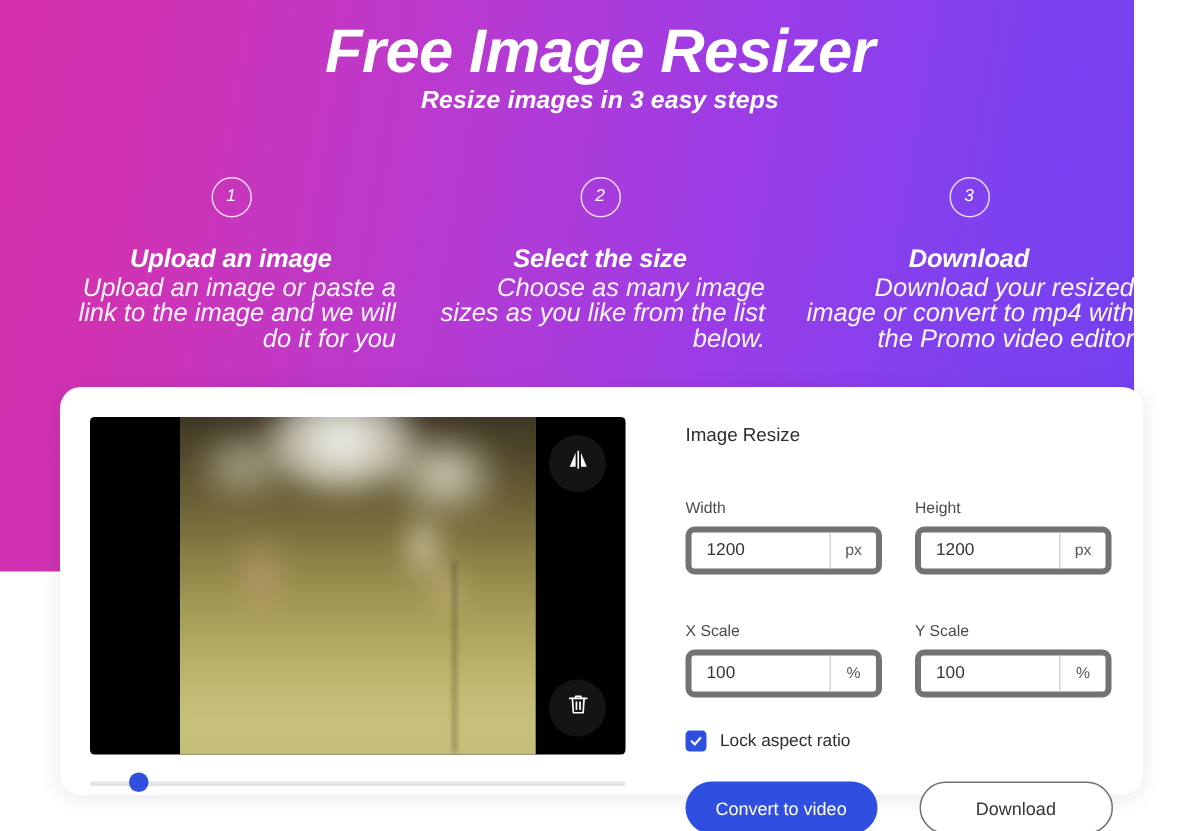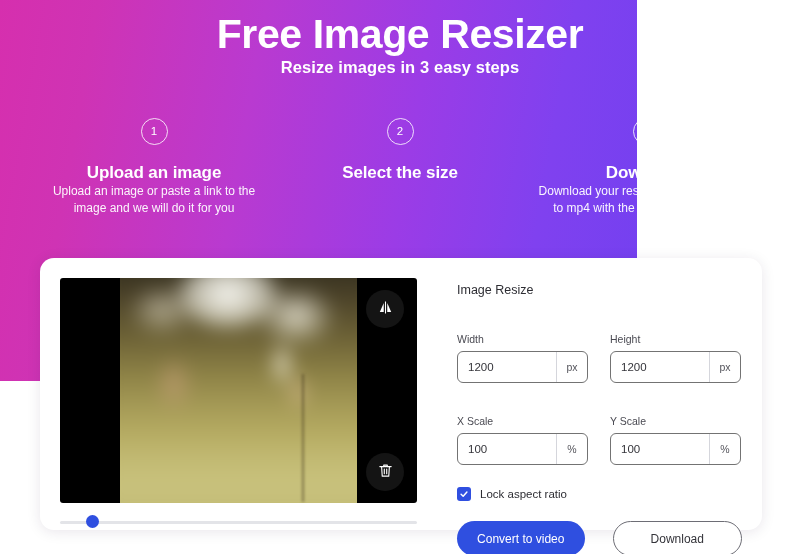--- a/index.html
+++ b/index.html
@@ -16,23 +16,24 @@
     position: relative;
     width: 800px;
     height: 554px;
     background: #ffffff;
   }
 
   
   .hero-band {
     position: absolute;
     left: 0; top: 0;
-    width: 637px;
+    width: 756px;
     height: 381px;
     background: linear-gradient(100deg, #d62fae 0%, #cf33b4 14%, #b93ad0 38%, #9b3ce6 62%, #8041ef 82%, #7340f0 100%);
+    font-style: italic;
   }
 
   .hero-title {
     position: absolute;
     left: 0; top: 10px;
     width: 800px;
     text-align: center;
     color: #ffffff;
     font-size: 41px;
     font-weight: bold;
@@ -81,24 +82,25 @@
     color: #ffffff;
   }
 
   .step-title {
     font-size: 17px;
     font-weight: bold;
     letter-spacing: -0.1px;
   }
 
   .step-desc {
-    font-size: 12px;
+    font-size: 17px;
     line-height: 17px;
     color: rgba(255,255,255,0.95);
     padding: 0 4px;
+    text-align: right;
   }
 
   
   .card {
     position: absolute;
     left: 40px; top: 258px;
     width: 722px;
     height: 272px;
     background: #ffffff;
     border-radius: 14px;
@@ -229,21 +231,21 @@
   .field-label {
     font-size: 10.5px;
     color: #4a4a52;
     margin-bottom: 6px;
   }
 
   .input-box {
     display: flex;
     align-items: stretch;
     height: 32px;
-    border: 1px solid #737373;
+    border: 4px solid #737373;
     border-radius: 6px;
     background: #ffffff;
     overflow: hidden;
   }
 
   .input-value {
     flex: 1;
     display: flex;
     align-items: center;
     padding-left: 10px;
@@ -326,20 +328,21 @@
 
       <div class="step">
         <div class="step-circle">1</div>
         <div class="step-title">Upload an image</div>
         <div class="step-desc">Upload an image or paste a link to the image and we will do it for you</div>
       </div>
 
       <div class="step">
         <div class="step-circle">2</div>
         <div class="step-title">Select the size</div>
+        <div class="step-desc">Choose as many image sizes as you like from the list below.</div>
       </div>
 
       <div class="step">
         <div class="step-circle">3</div>
         <div class="step-title">Download</div>
         <div class="step-desc">Download your resized image or convert to mp4 with the Promo video editor</div>
       </div>
 
     </div>
   </div>

